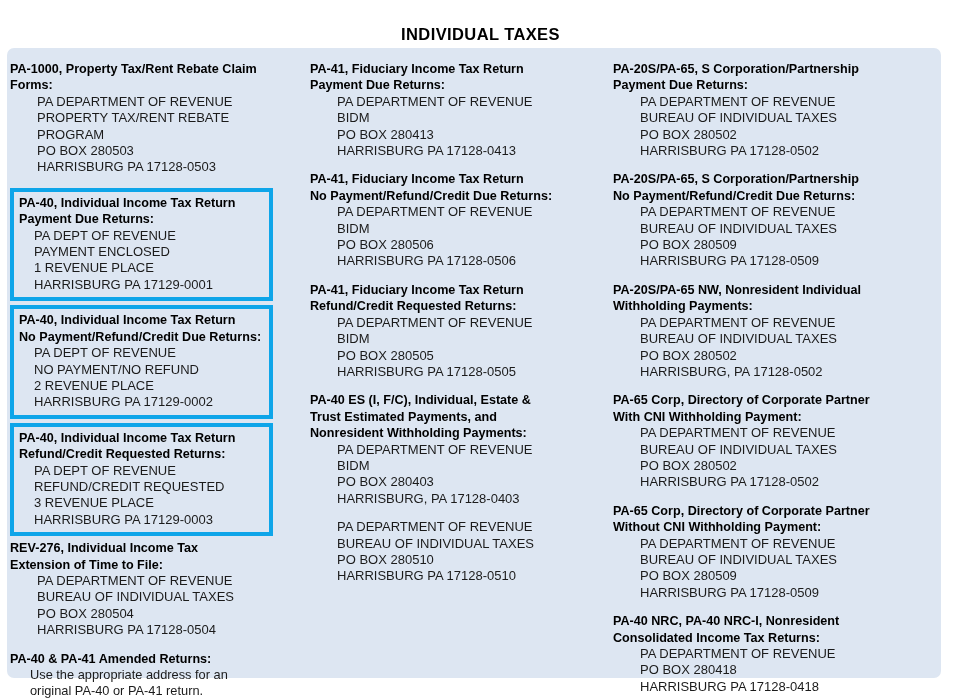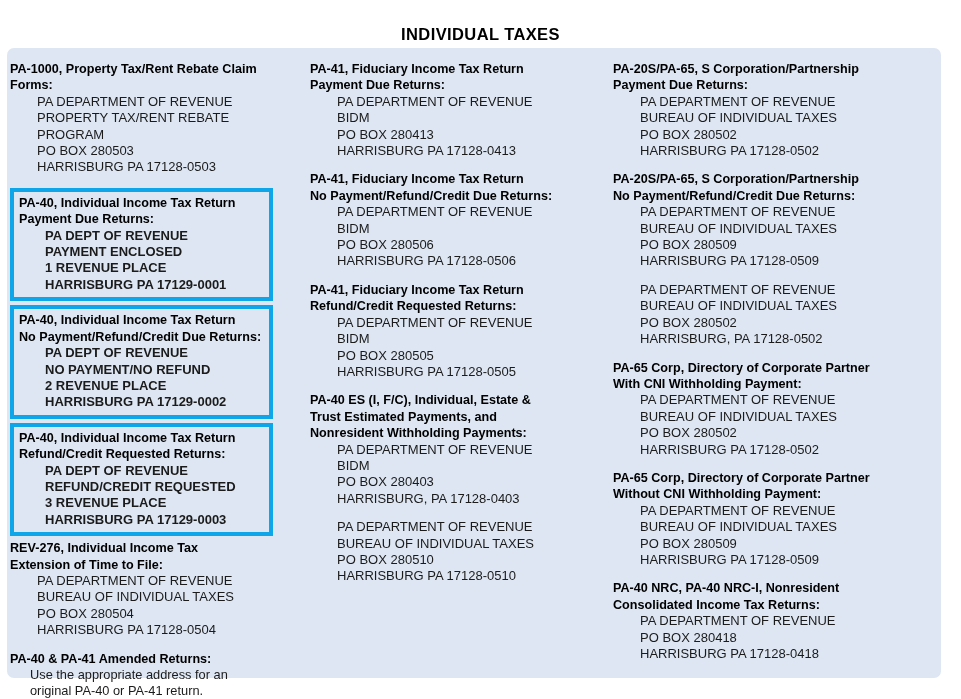--- a/index.html
+++ b/index.html
@@ -74,21 +74,21 @@
   .block.highlight {
     border: 4px solid #0ea5e9;
     padding: 3px 0 4px 0;
     margin-left: 0px;
     margin-bottom: 4px;
     width: 263px;
     box-sizing: border-box;
     overflow: hidden;
   }
   .block.highlight .block-heading { padding-left: 5px; }
-  .block.highlight .block-lines { padding-left: 31px; font-weight: bold; }
+  .block.highlight .block-lines { padding-left: 20px; }
 </style>
 </head>
 <body>
 
 <div id="page-title">INDIVIDUAL TAXES</div>
 
 <div id="panel">
   <div class="column" id="col-1">
       <div class="block">
         <div class="block-heading">PA-1000, Property Tax/Rent Rebate Claim
@@ -189,20 +189,22 @@
       </div>
       <div class="block">
         <div class="block-heading">PA-20S/PA-65, S Corporation/Partnership
 No Payment/Refund/Credit Due Returns:</div>
         <div class="block-lines">PA DEPARTMENT OF REVENUE
 BUREAU OF INDIVIDUAL TAXES
 PO BOX 280509
 HARRISBURG PA 17128-0509</div>
       </div>
       <div class="block">
+        <div class="block-heading">PA-20S/PA-65 NW, Nonresident Individual
+Withholding Payments:</div>
         <div class="block-lines">PA DEPARTMENT OF REVENUE
 BUREAU OF INDIVIDUAL TAXES
 PO BOX 280502
 HARRISBURG, PA 17128-0502</div>
       </div>
       <div class="block">
         <div class="block-heading">PA-65 Corp, Directory of Corporate Partner
 With CNI Withholding Payment:</div>
         <div class="block-lines">PA DEPARTMENT OF REVENUE
 BUREAU OF INDIVIDUAL TAXES

